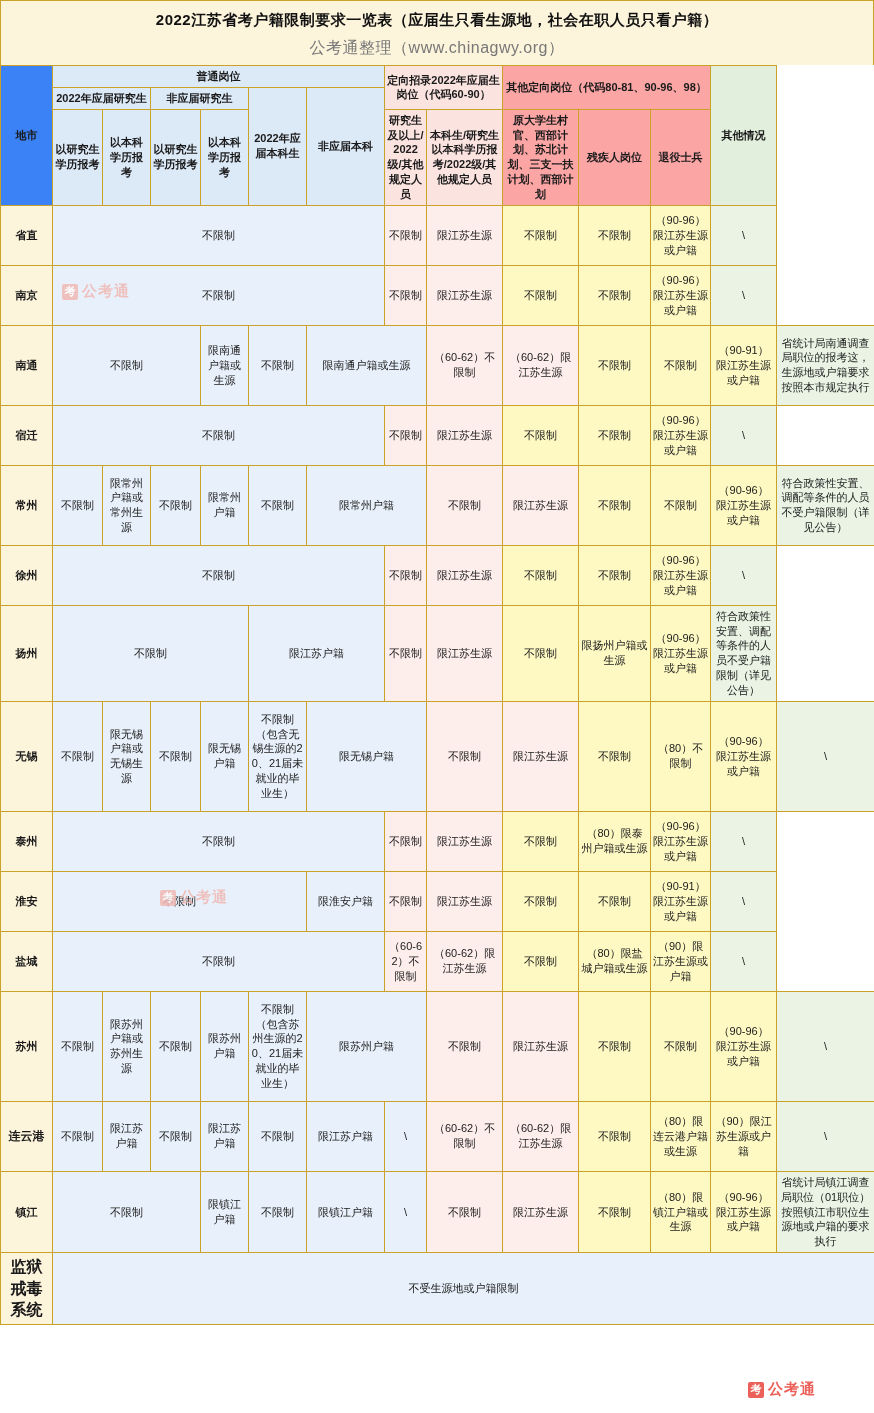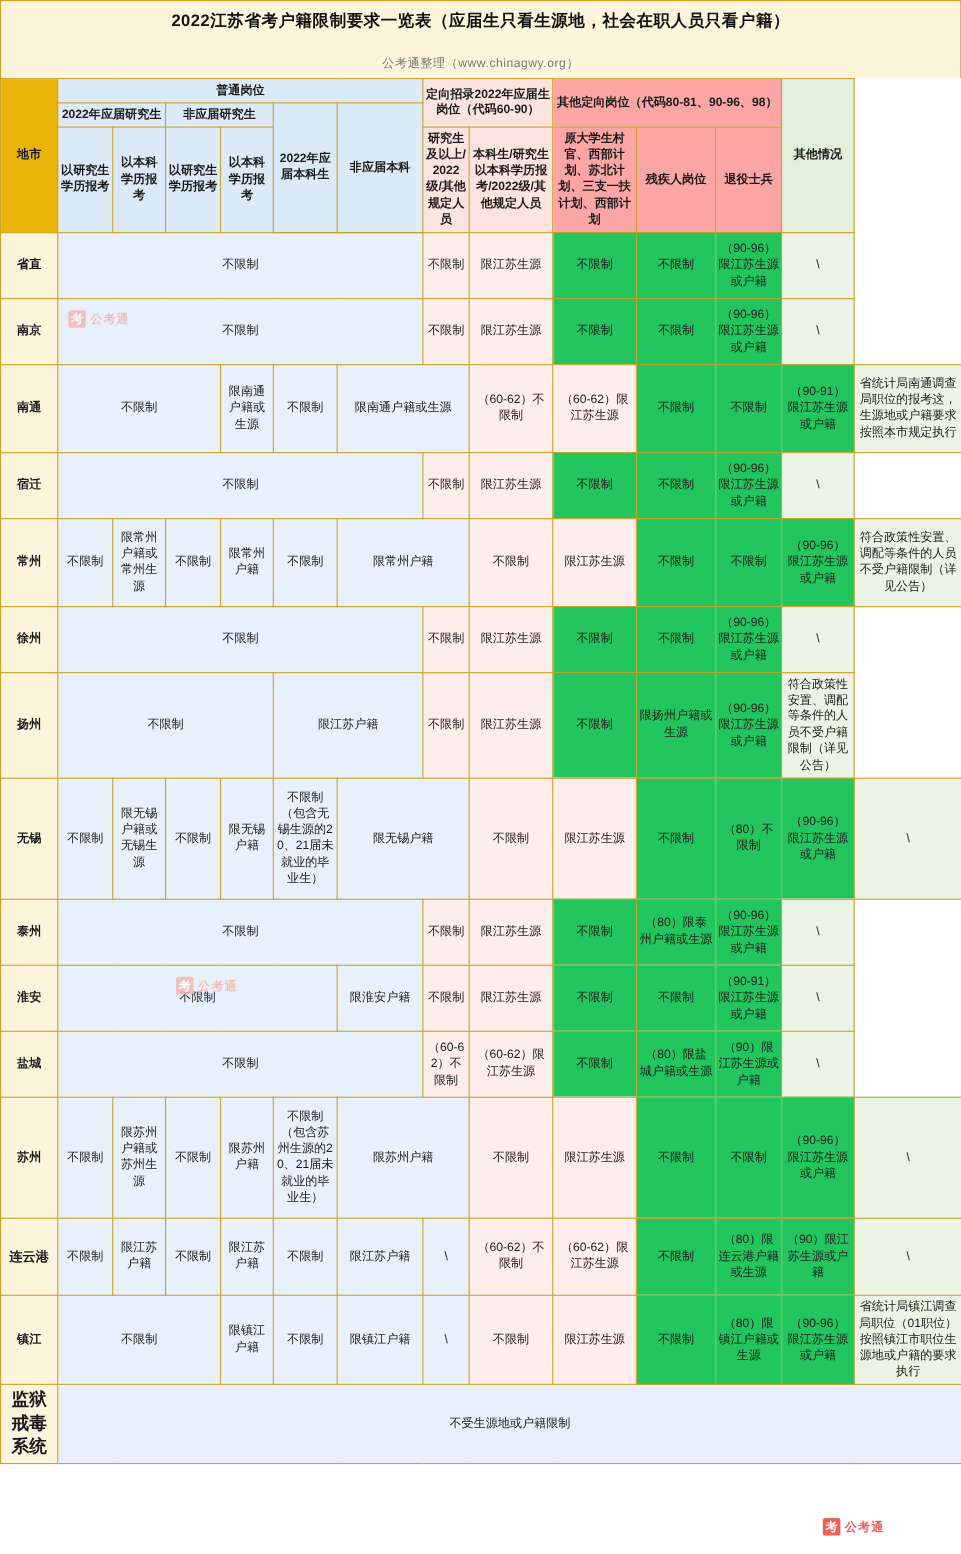--- a/index.html
+++ b/index.html
@@ -26,52 +26,52 @@
     padding: 8px 4px 6px 4px;
   }
   .title-main {
     font-size: 15px;
     font-weight: bold;
     letter-spacing: 0.5px;
     color: #111;
     line-height: 1.4;
   }
   .title-sub {
-    font-size: 11px;
+    font-size: 16px;
     color: #777;
-    margin-top: 20px;
+    margin-top: 8px;
     letter-spacing: 0.5px;
   }
   table.main {
     border-collapse: collapse;
     width: 874px;
     table-layout: fixed;
   }
   table.main th, table.main td {
     border: 1px solid #c9a227;
     text-align: center;
     vertical-align: middle;
     font-size: 11px;
     line-height: 1.35;
     padding: 3px 2px;
     word-break: break-all;
   }
   
-  .h-city { background: #eab308; font-weight: bold; font-size: 13px; }
+  .h-city { background: #3b82f6; font-weight: bold; font-size: 13px; }
   .h-blue { background: #dce9f7; }
   .h-pink { background: #fbe3e0; }
   .h-yellow { background: #fca5a5; }
   .h-green { background: #e2efdc; font-family: Liberation Serif, serif; }
   .h-head { font-weight: bold; }
 
   
   .c-city { background: #fdf4dc; font-weight: bold; font-size: 13px; }
   .c-blue { background: #e8f1fb; }
   .c-pink { background: #fdeeec; }
-  .c-yellow { background: #22c55e; }
+  .c-yellow { background: #fef9c3; }
   .c-green { background: #eaf3e4; }
 
   .wm {
     position: absolute;
     display: flex;
     align-items: center;
     gap: 4px;
     opacity: 0.85;
     pointer-events: none;
   }
@@ -79,21 +79,21 @@
     background: #e8453c;
     color: #fff;
     font-size: 11px;
     width: 16px; height: 16px;
     display: flex; align-items: center; justify-content: center;
     border-radius: 2px;
     font-weight: bold;
   }
   .wm .wm-text {
     color: #e8453c;
-    font-size: 11px;
+    font-size: 15px;
     font-weight: bold;
     letter-spacing: 1px;
   }
   .wm.pale .wm-box { background: #f0b9b5; }
   .wm.pale .wm-text { color: #f0b9b5; }
   .wm1 { left: 62px; top: 282px; }
   .wm2 { left: 160px; top: 888px; }
   .wm3 { left: 748px; top: 1380px; }
   .wm3 .wm-box { background: #e8453c; }
   .wm3 .wm-text { color: #e8453c; }

